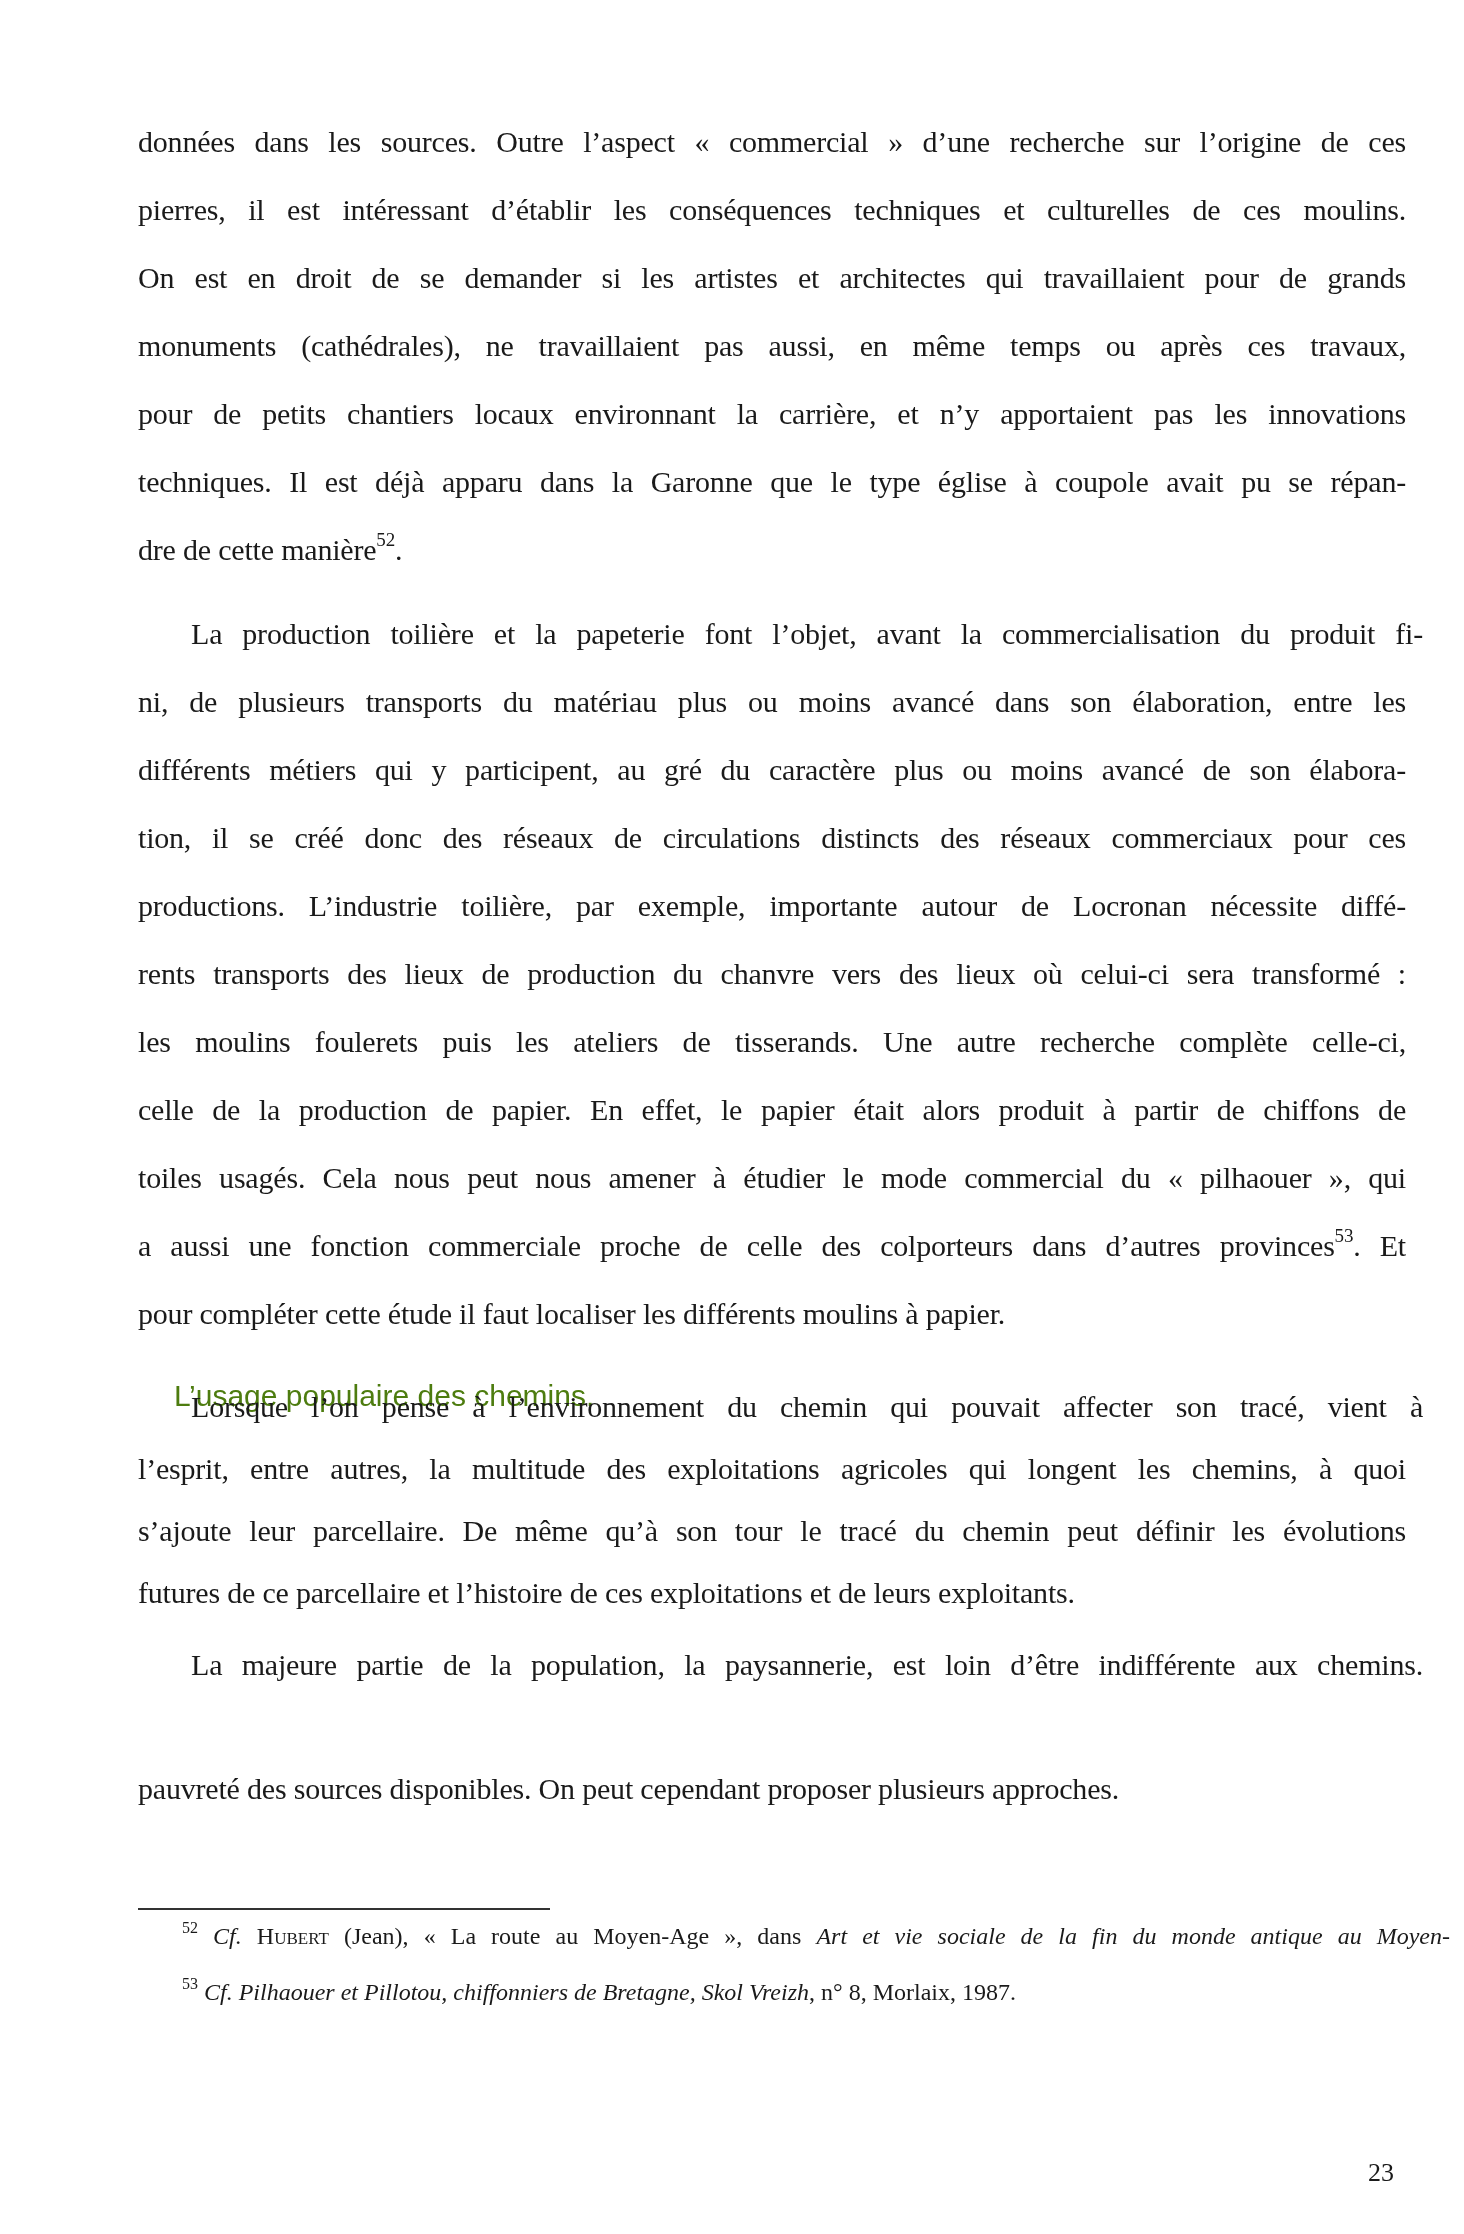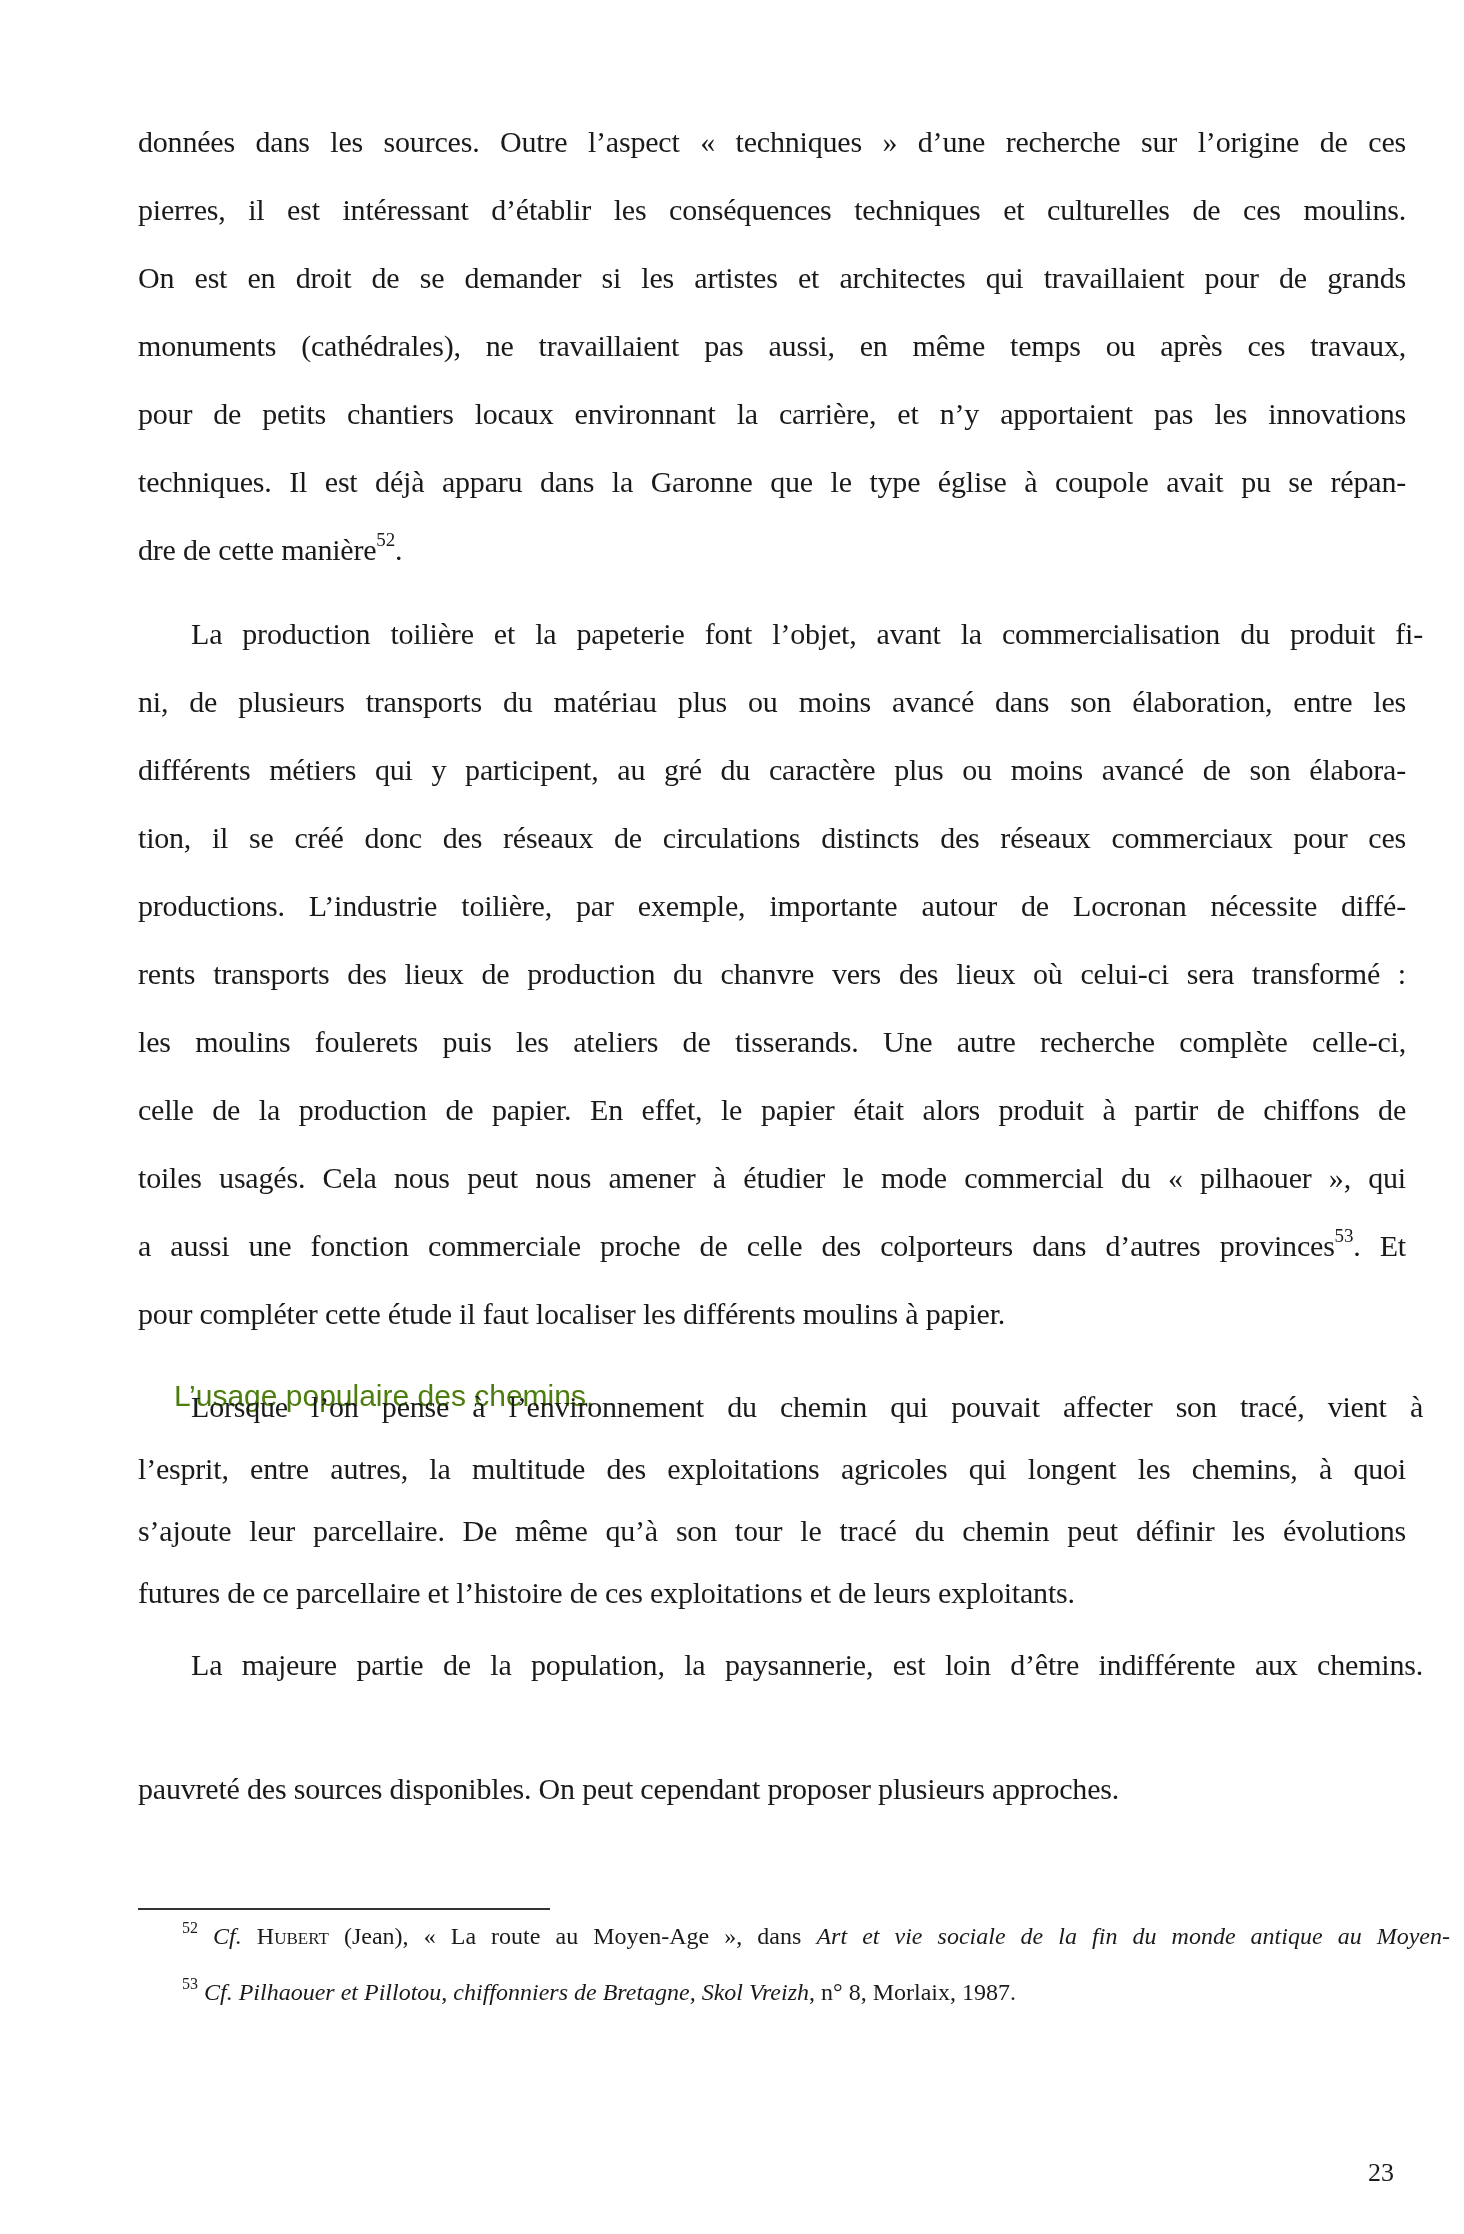--- a/index.html
+++ b/index.html
@@ -32,21 +32,21 @@
   .fn.last { text-align-last: left; }
   .fn sup { font-size: 16px; top: -2px; }
   .sc { font-variant: small-caps; }
   .page-number { position: absolute; left: 1368px; top: 2158px; font-size: 26px; line-height: 30px; }
 </style>
 </head>
 <body>
 
 <div class="page">
 
-  <div class="line" style="top:124px">données dans les sources. Outre l’aspect « techniques » d’une recherche sur l’origine de ces</div>
+  <div class="line" style="top:124px">données dans les sources. Outre l’aspect « commercial » d’une recherche sur l’origine de ces</div>
   <div class="line" style="top:192px">pierres, il est intéressant d’établir les conséquences techniques et culturelles de ces moulins.</div>
   <div class="line" style="top:260px">On est en droit de se demander si les artistes et architectes qui travaillaient pour de grands</div>
   <div class="line" style="top:328px">monuments (cathédrales), ne travaillaient pas aussi, en même temps ou après ces travaux,</div>
   <div class="line" style="top:396px">pour de petits chantiers locaux environnant la carrière, et n’y apportaient pas les innovations</div>
   <div class="line" style="top:464px">techniques. Il est déjà apparu dans la Garonne que le type église à coupole avait pu se répan-</div>
   <div class="line last" style="top:532px"><span>dre de cette manière</span><sup>52</sup><span>.</span></div>
 
   <div class="line indent" style="top:616px">La production toilière et la papeterie font l’objet, avant la commercialisation du produit fi-</div>
   <div class="line" style="top:684px">ni, de plusieurs transports du matériau plus ou moins avancé dans son élaboration, entre les</div>
   <div class="line" style="top:752px">différents métiers qui y participent, au gré du caractère plus ou moins avancé de son élabora-</div>

